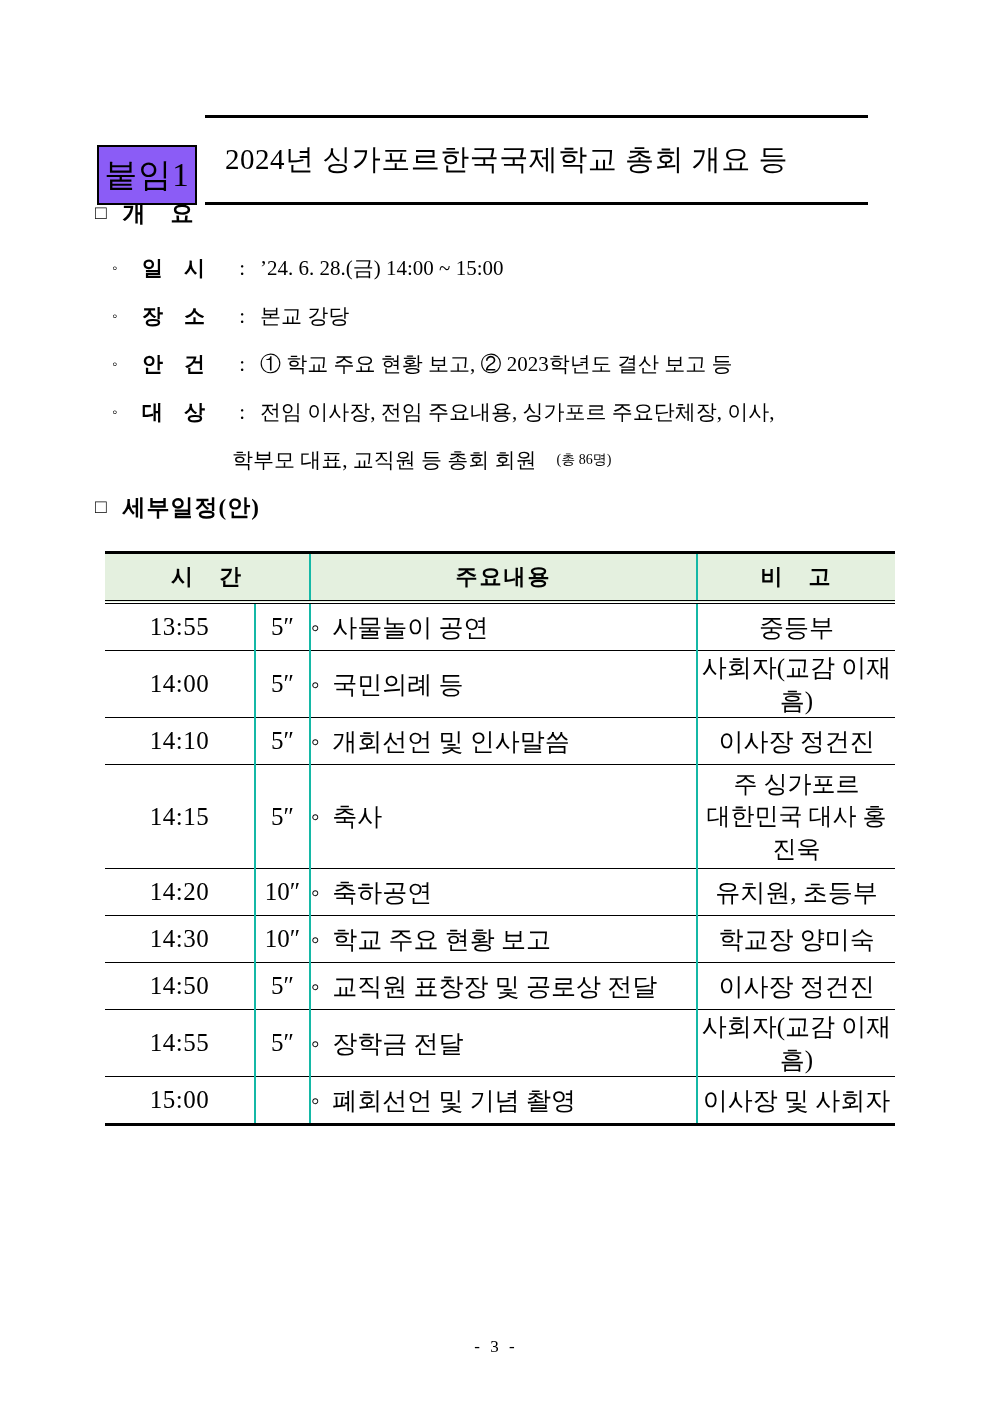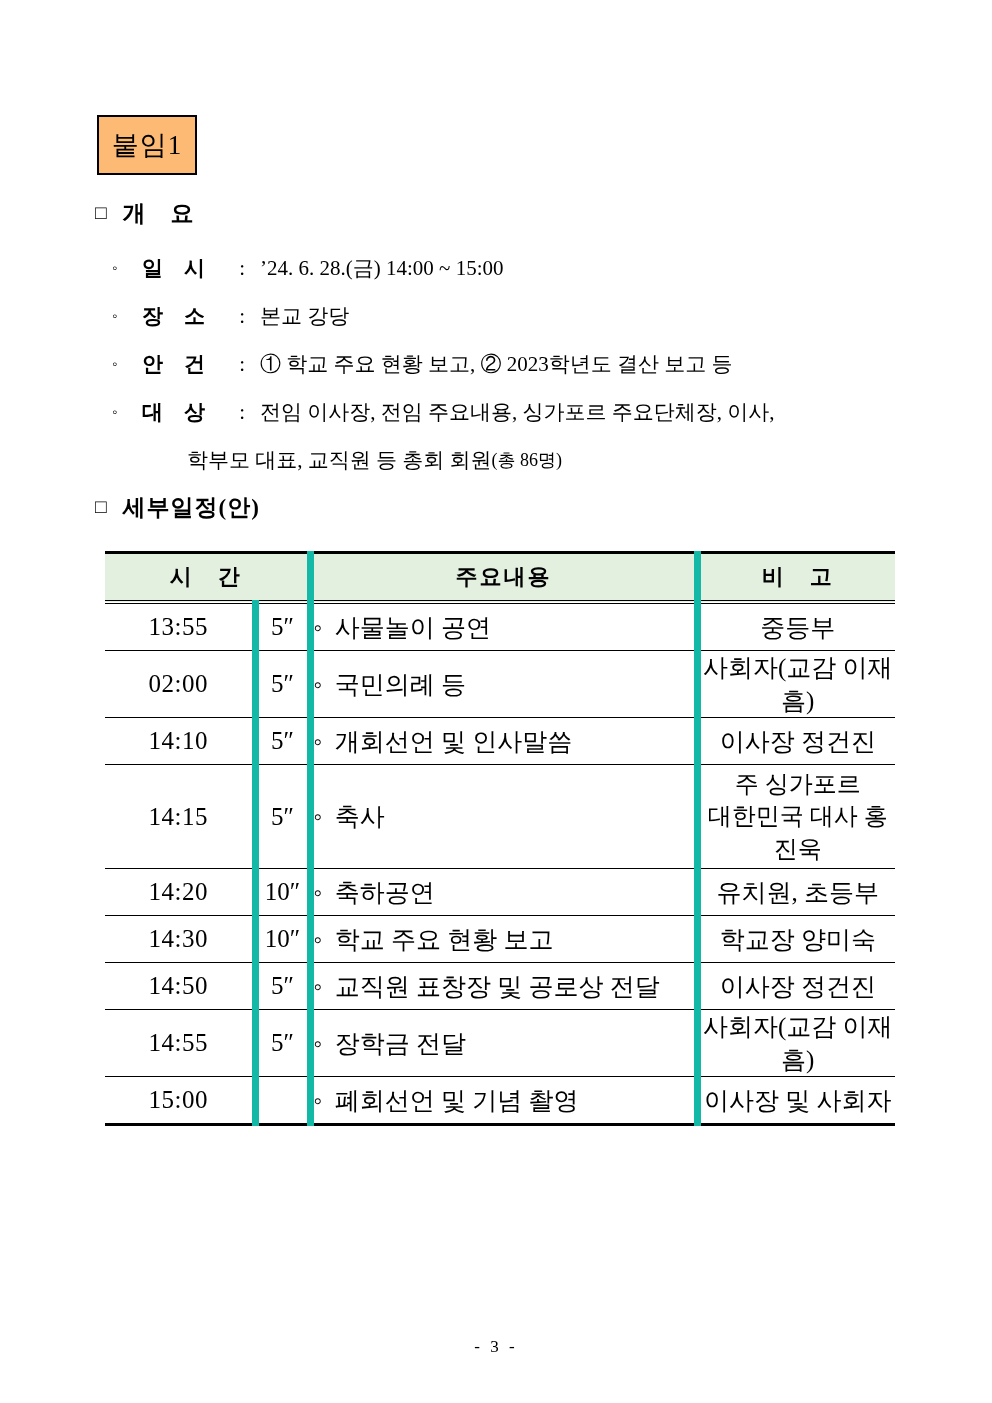--- a/index.html
+++ b/index.html
@@ -8,23 +8,23 @@
     background: #ffffff;
     color: #000000;
     font-family: "Liberation Serif", "DejaVu Serif", serif;
   }
   .page { position: absolute; inset: 0; width: 992px; height: 1403px; overflow: hidden; }
 
   
   .attachment-header { position: absolute; left: 97px; top: 115px; display: flex; align-items: stretch; }
   .attachment-tag {
     width: 96px; height: 56px; border: 2px solid #000;
-    background: #fdba74;
+    background: #8b5cf6;
     display: flex; align-items: center; justify-content: center;
-    font-size: 27px; letter-spacing: 1px;
+    font-size: 33px; letter-spacing: 1px; margin-top: 30px;
   }
   .attachment-title-bar {
     margin-left: 8px; width: 643px;
     border-top: 3px solid #000; border-bottom: 3px solid #000;
     display: flex; align-items: center;
     padding-left: 20px; font-size: 29px; letter-spacing: 0.5px;
     white-space: nowrap;
   }
 
   
@@ -37,31 +37,31 @@
   #overview-heading { top: 198px; }
   #schedule-heading { top: 492px; }
 
   
   .overview-list { position: absolute; left: 112px; top: 244px; right: 60px; font-size: 21px; }
   .ov-item { height: 48px; display: flex; align-items: center; white-space: nowrap; }
   .ov-bullet { width: 30px; font-size: 15px; }
   .ov-label { font-weight: bold; white-space: pre; width: 92px; }
   .ov-sep { white-space: pre; width: 26px; }
   .ov-value { white-space: pre; }
-  .ov-cont { height: 48px; display: flex; align-items: center; margin-left: 75px; white-space: pre; }
-  .ov-cont .small { font-size: 18px; }
+  .ov-cont { height: 48px; display: flex; align-items: center; margin-left: 120px; white-space: pre; gap: 20px; }
+  .ov-cont .small { font-size: 14px; }
 
   
   table.schedule {
     position: absolute; left: 105px; top: 551px;
     width: 790px; border-collapse: collapse; table-layout: fixed;
     border-top: 3px solid #000; border-bottom: 3px solid #000; font-family: Liberation Serif, serif;
   }
   table.schedule th, table.schedule td {
-    border-left: 7px solid #14b8a6; border-right: 1px solid #000;
+    border-left: 2px solid #14b8a6; border-right: 1px solid #000;
     padding: 0;
   }
   table.schedule tr > *:first-child { border-left: none; }
   table.schedule tr > *:last-child { border-right: none; }
   table.schedule thead th {
     height: 46px; background: #e4f0df;
     font-size: 22px; font-weight: bold; letter-spacing: 2px;
     border-bottom: 4px double #000; text-align: center;
   }
   table.schedule tbody td { border-top: 1px solid #000; height: 46px; font-size: 25px; }
@@ -78,20 +78,23 @@
     text-align: center; font-size: 17px; letter-spacing: 3px;
   }
 </style>
 </head>
 <body>
 
 <div class="page">
 
   <div class="attachment-header">
     <div class="attachment-tag">붙임1</div>
+    <div class="attachment-title-bar">
+      <span>2024년 싱가포르한국국제학교 총회 개요 등</span>
+    </div>
   </div>
 
   <div class="section-heading" id="overview-heading">
     <span class="sq">□</span>
     <span>개　요</span>
   </div>
 
   <div class="overview-list">
     <div class="ov-item">
       <span class="ov-bullet">◦</span>
@@ -142,21 +145,21 @@
       </tr>
     </thead>
     <tbody id="schedule-body">
         <tr>
           <td class="c-time">13:55</td>
           <td class="c-dur">5″</td>
           <td class="c-content">◦  사물놀이 공연</td>
           <td class="c-remark">중등부</td>
         </tr>
         <tr>
-          <td class="c-time">02:00</td>
+          <td class="c-time">14:00</td>
           <td class="c-dur">5″</td>
           <td class="c-content">◦  국민의례 등</td>
           <td class="c-remark">사회자(교감 이재흠)</td>
         </tr>
         <tr>
           <td class="c-time">14:10</td>
           <td class="c-dur">5″</td>
           <td class="c-content">◦  개회선언 및 인사말씀</td>
           <td class="c-remark">이사장 정건진</td>
         </tr>

